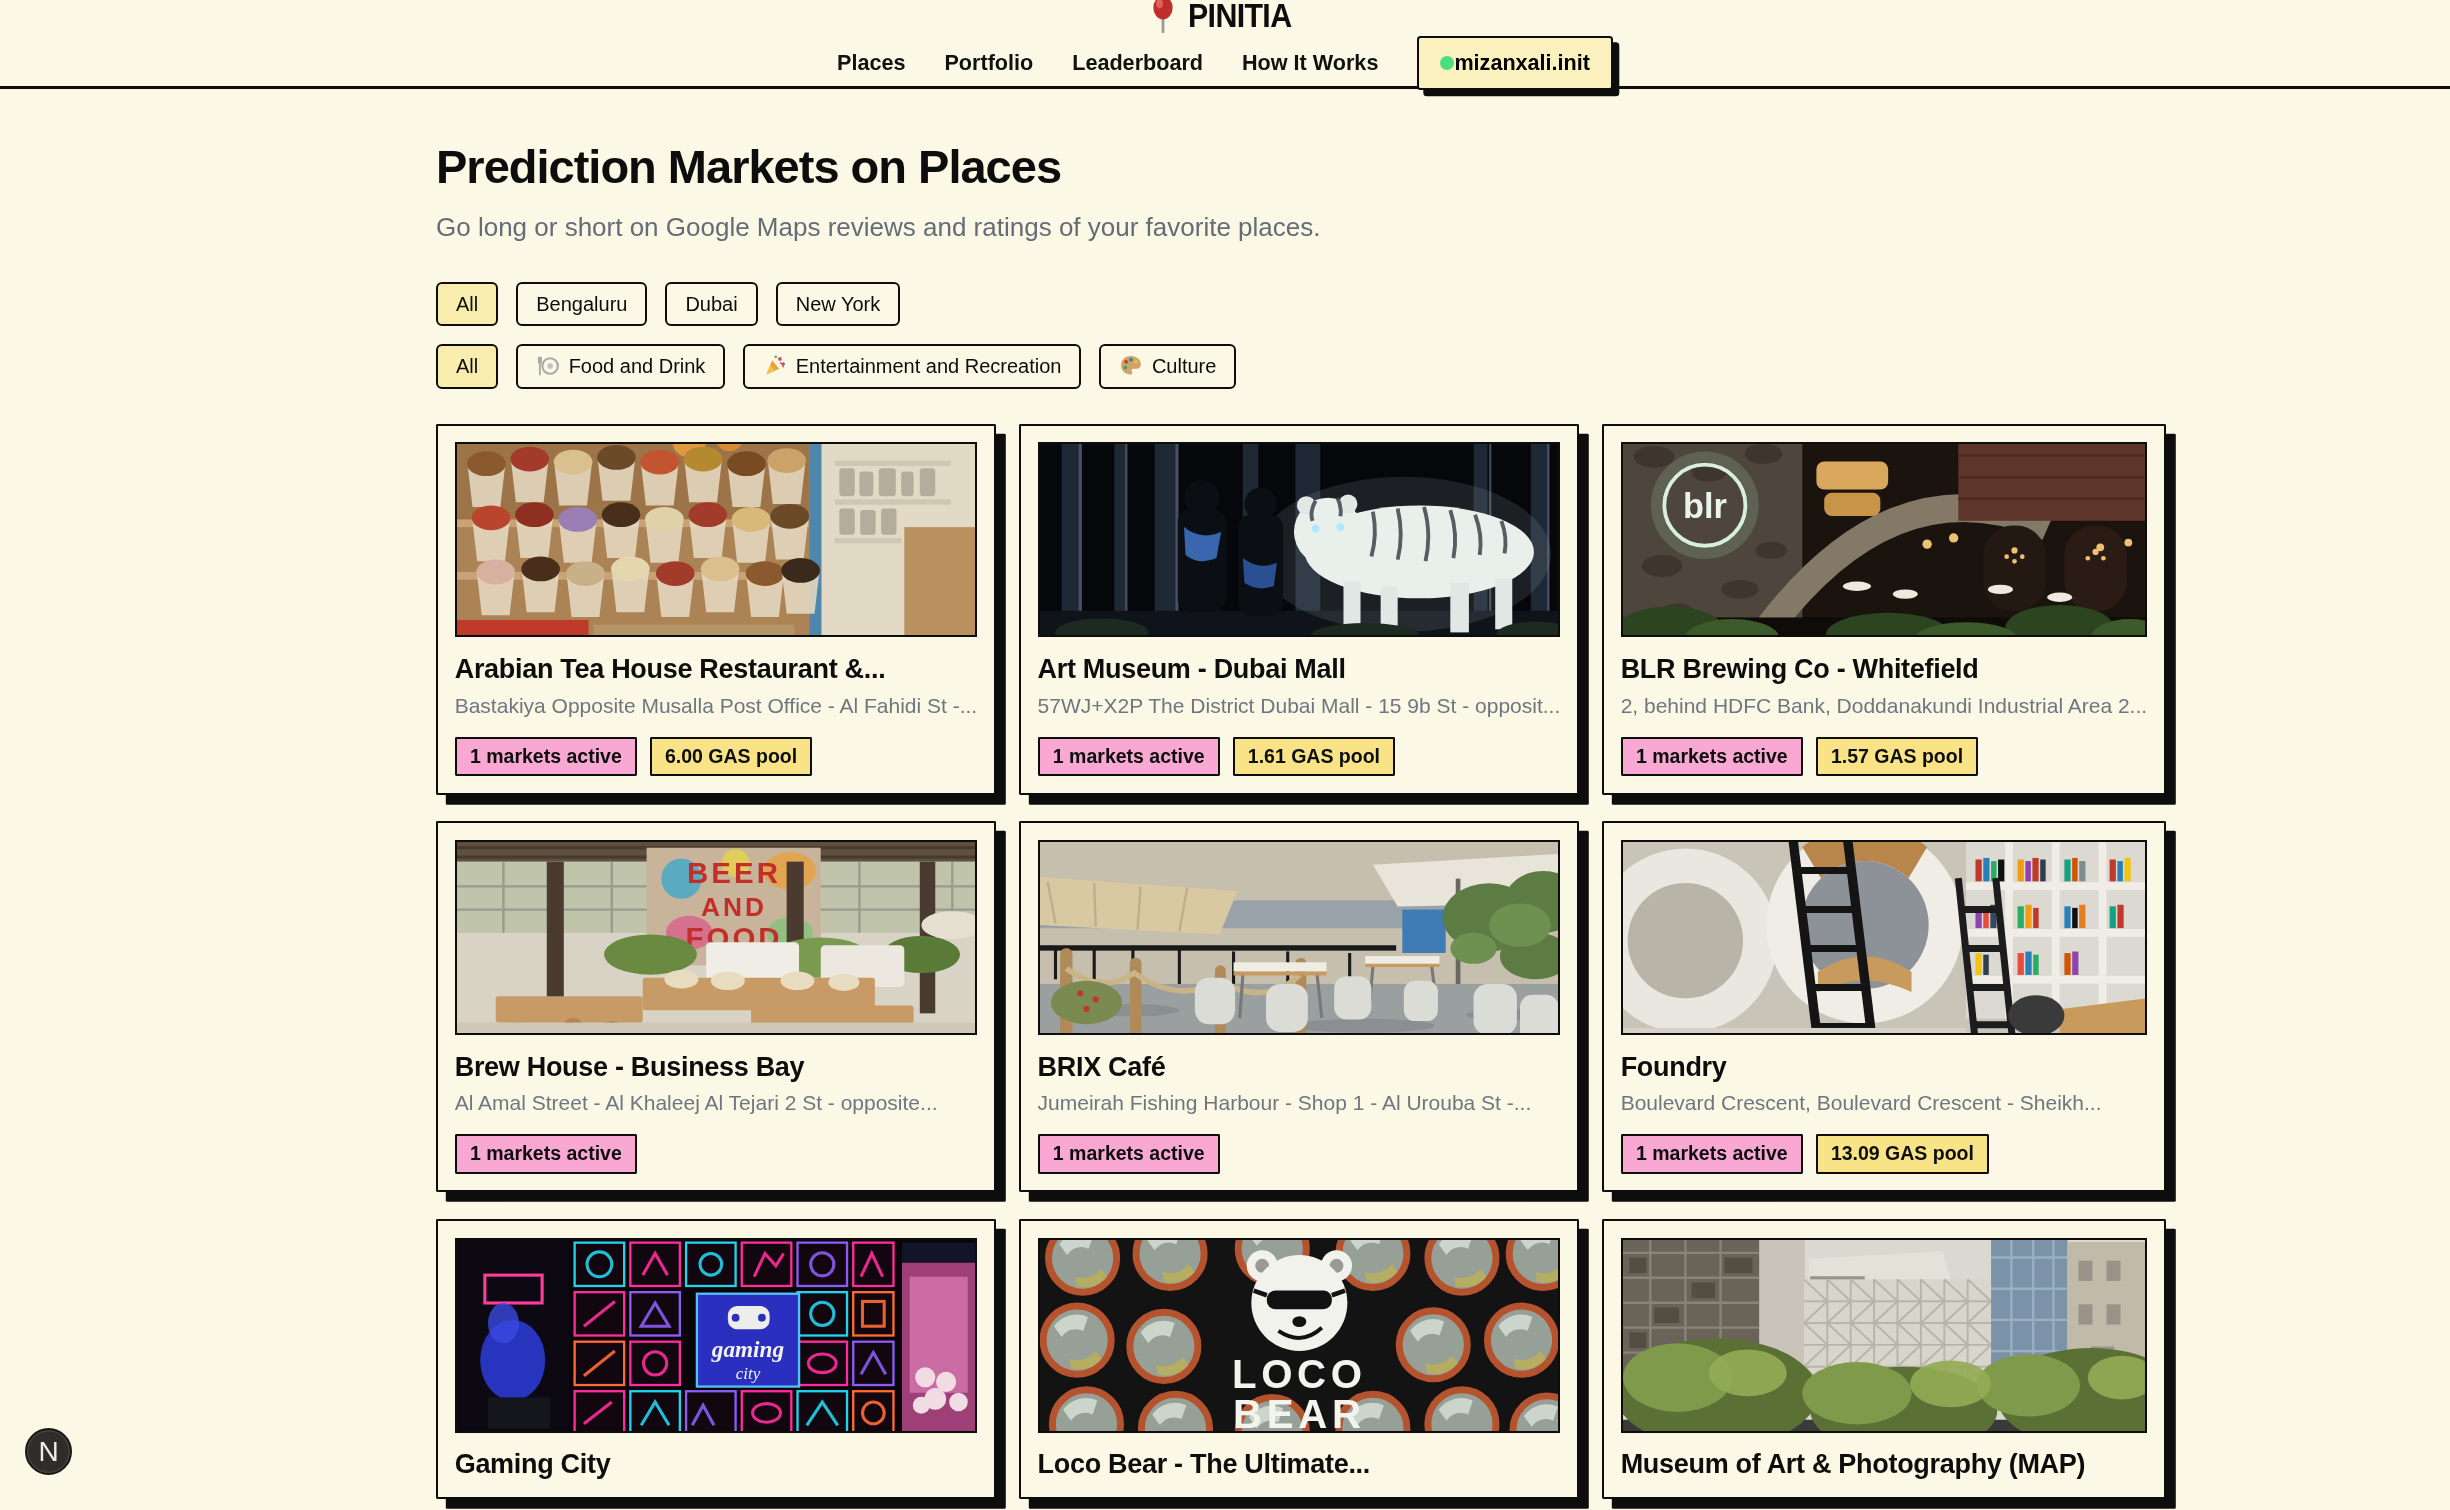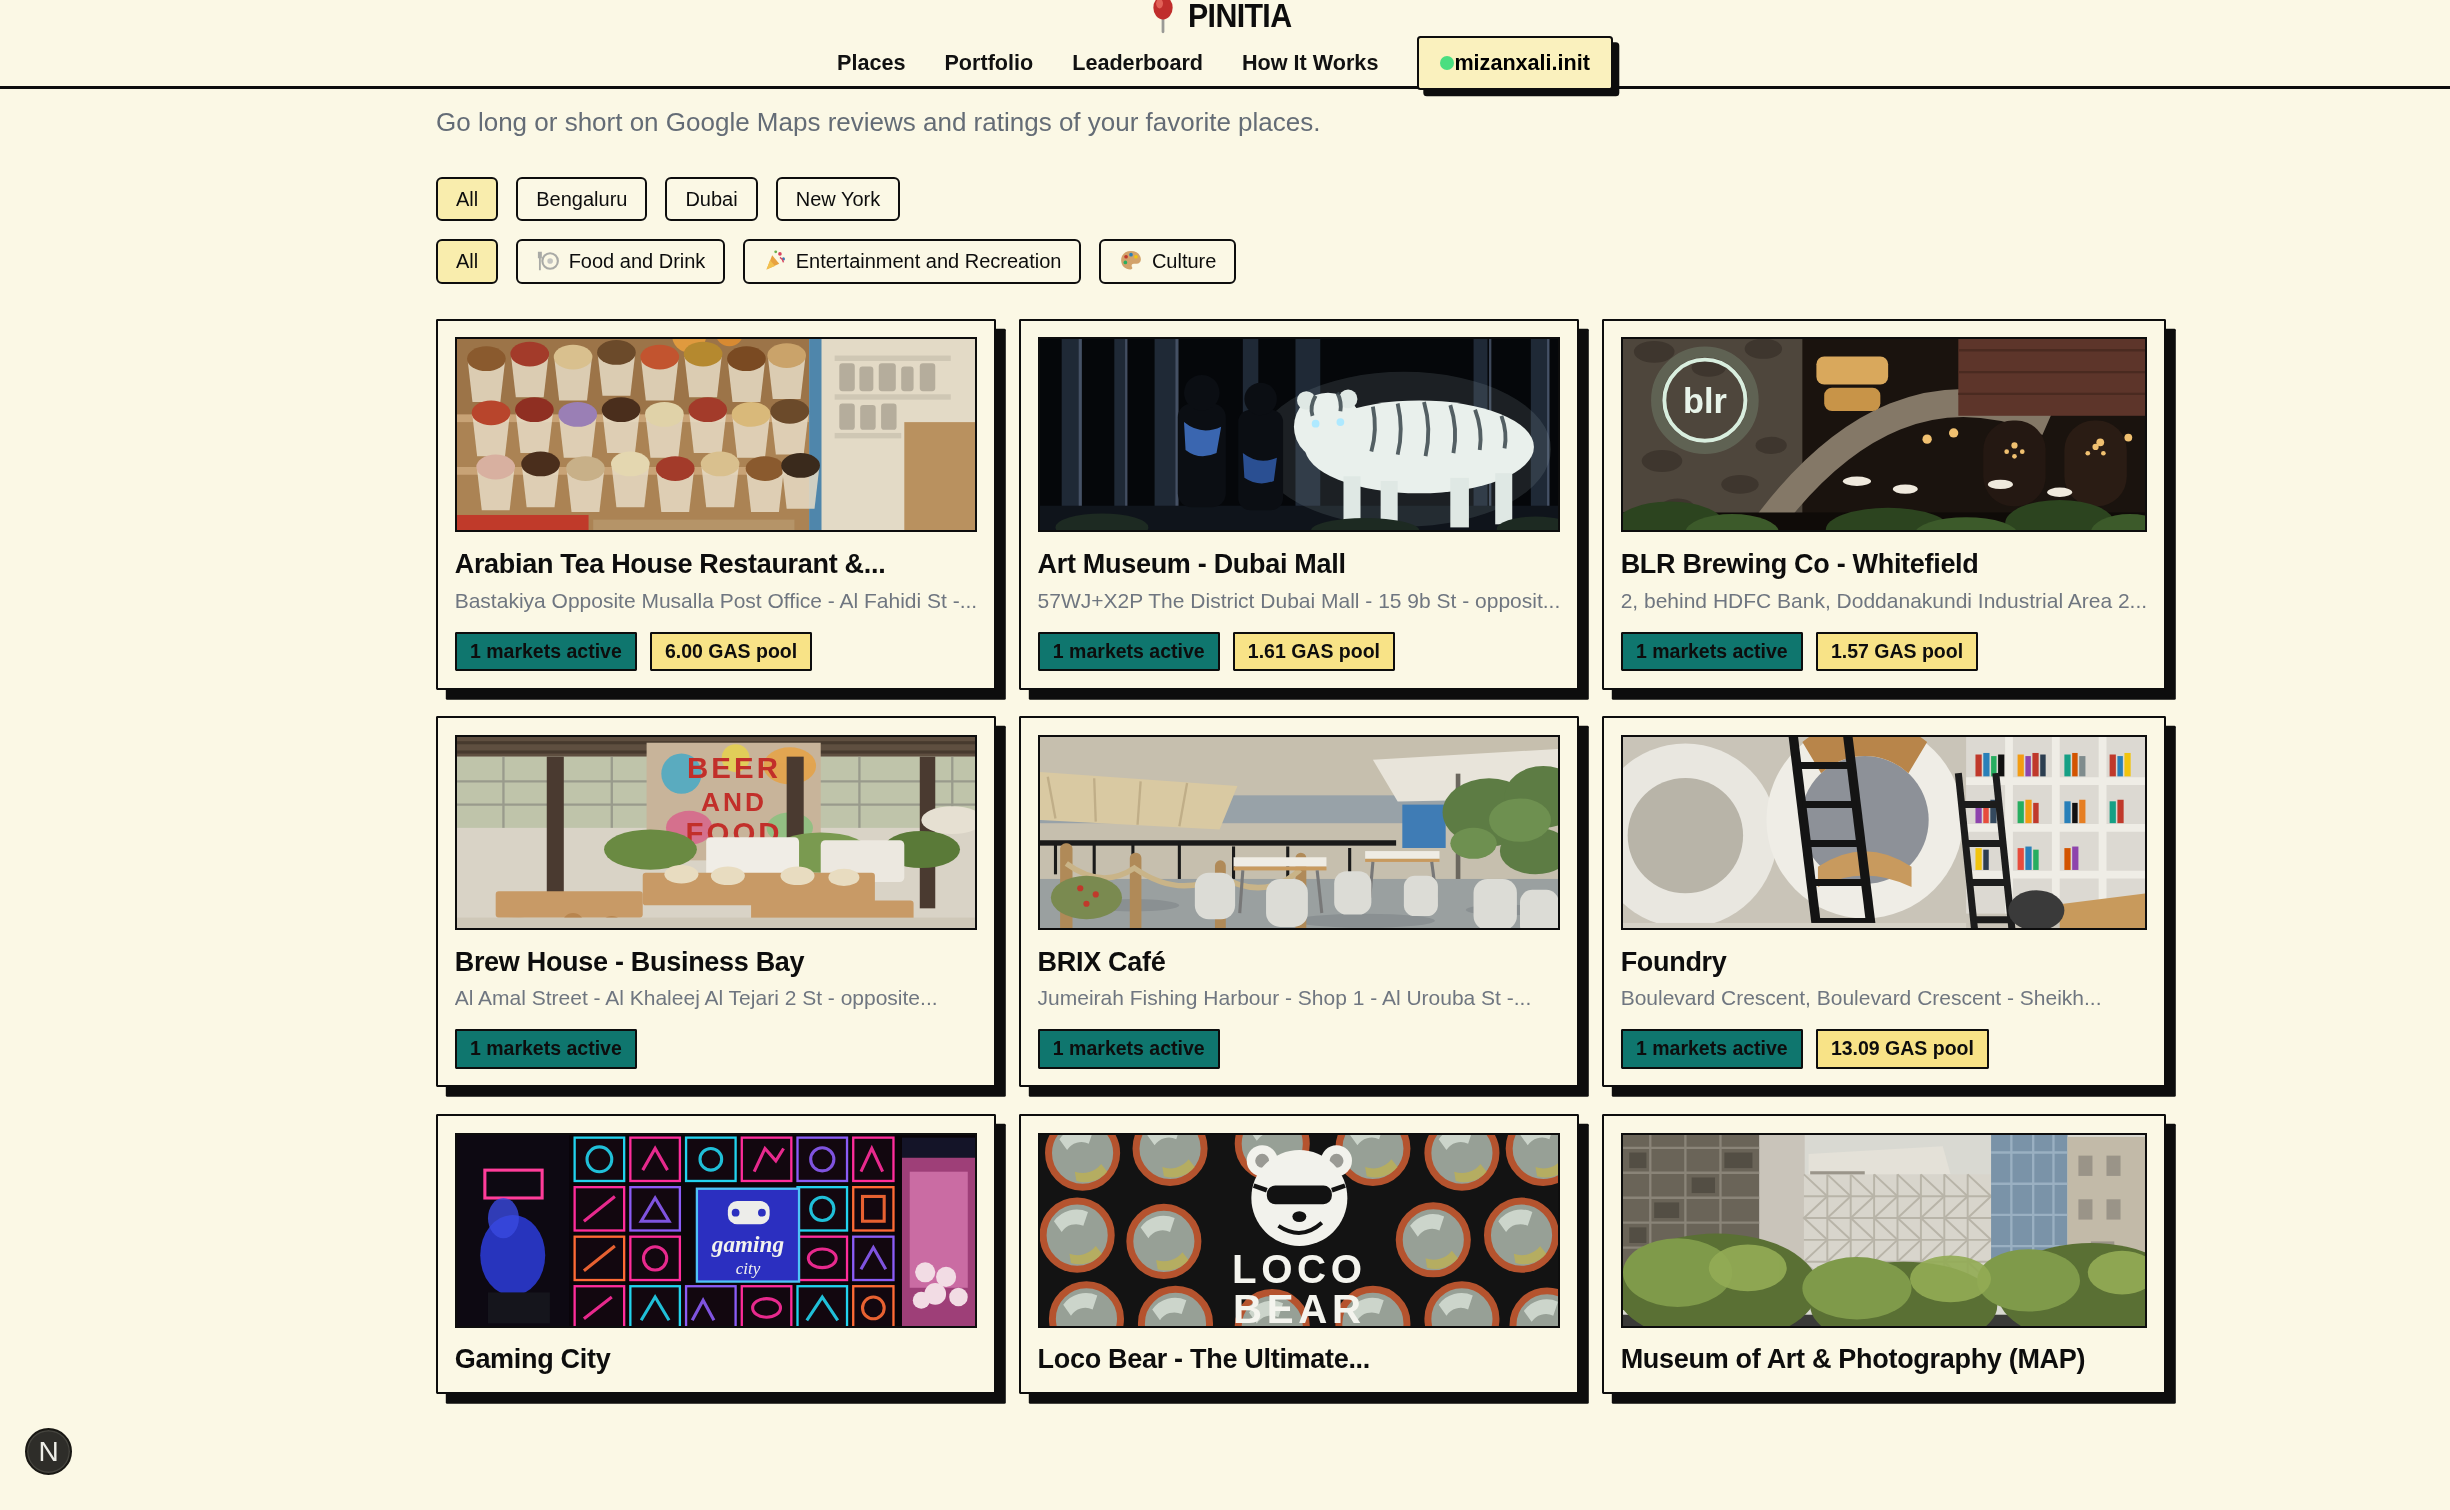--- a/index.html
+++ b/index.html
@@ -44,21 +44,21 @@
   .card {
     border:2.8px solid #0d0d0d; border-radius:1.4px; background:#FBF8E5;
     box-shadow:9.8px 9.8px 0 #0d0d0d; padding:16.7px; cursor:pointer;
   }
   .card-img { border:2.8px solid #0d0d0d; height:195px; overflow:hidden; background:#111; }
   .card-img svg { width:100%; height:100%; display:block; }
   .card h3 { margin-top:16.7px; font-size:27px; font-weight:800; letter-spacing:-0.3px; white-space:nowrap; overflow:hidden; }
   .addr { margin-top:8.4px; font-size:21px; color:#6f7680; white-space:nowrap; overflow:hidden; }
   .badges { display:flex; gap:12.6px; margin-top:19px; }
   .badge { border:2.1px solid #0d0d0d; padding:6.3px 13.3px; font-size:19.5px; font-weight:700; border-radius:1.4px; }
-  .badge.green { background:#0f766e; }
+  .badge.green { background:#f9a8d4; }
   .badge.yellow { background:#F8E387; }
   
   .dev-fab {
     position:absolute; left:25px; top:1428px; width:47px; height:47px; border-radius:50%;
     background:#2e2d29; border:2.1px solid #191814; box-shadow:inset 0 0 0 1.4px #45443e;
     color:#eeeee8; display:flex; align-items:center; justify-content:center;
     font-size:28px; font-weight:400; cursor:pointer; font-family:"Liberation Sans", sans-serif;
   }
   .icon { display:inline-block; flex:none; }
 </style>
@@ -82,20 +82,21 @@
       <a href="#">How It Works</a>
       <button class="wallet-btn">
         <span class="wallet-dot"></span>
         <span>mizanxali.init</span>
       </button>
     </nav>
   </div>
 </header>
 
 <main>
+  <h1>Prediction Markets on Places</h1>
   <p class="sub">Go long or short on Google Maps reviews and ratings of your favorite places.</p>
 
   <div class="filter-row">
     <button class="chip selected">
         <span>All</span>
       </button>
     <button class="chip">
         <span>Bengaluru</span>
       </button>
     <button class="chip">

